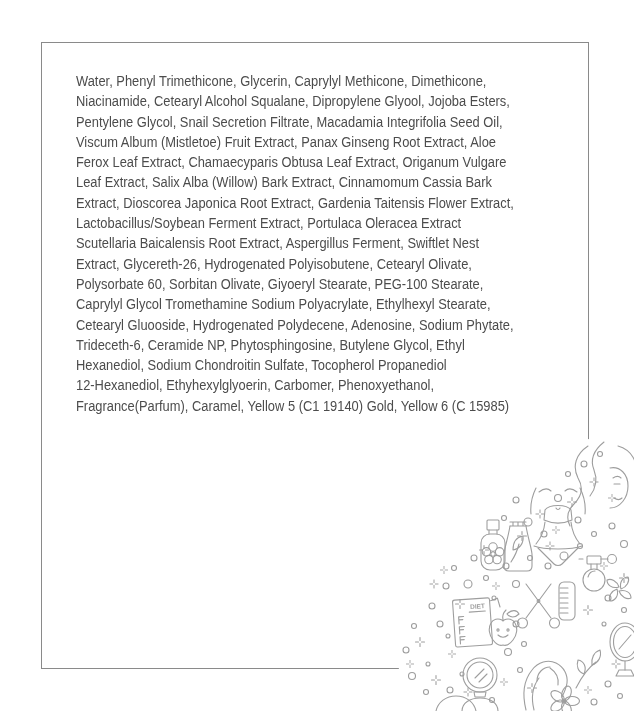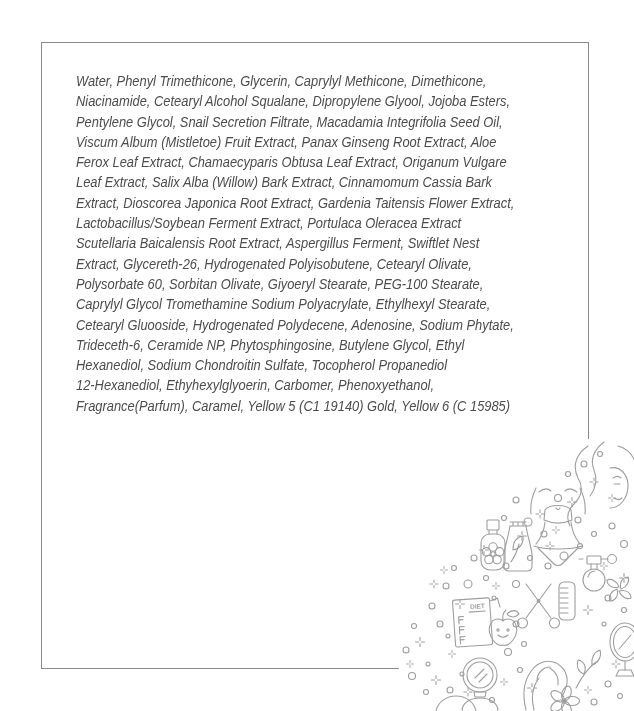--- a/index.html
+++ b/index.html
@@ -11,21 +11,20 @@
     font-family:"Liberation Sans", sans-serif;
   }
   #card{
     position:absolute;
     left:41px;top:42px;
     width:548px;height:627px;
     background:#ffffff;
     border:1px solid #8a8a8a;
     box-sizing:border-box;
     overflow:hidden;
-    font-style:italic;
   }
   #ingredients{
     position:absolute;
     left:34px;top:28px;
     width:560px;
     color:#4c4c4c;
     font-size:14px;
     line-height:20.3px;
     transform:scaleX(0.92);
     transform-origin:0 0;

